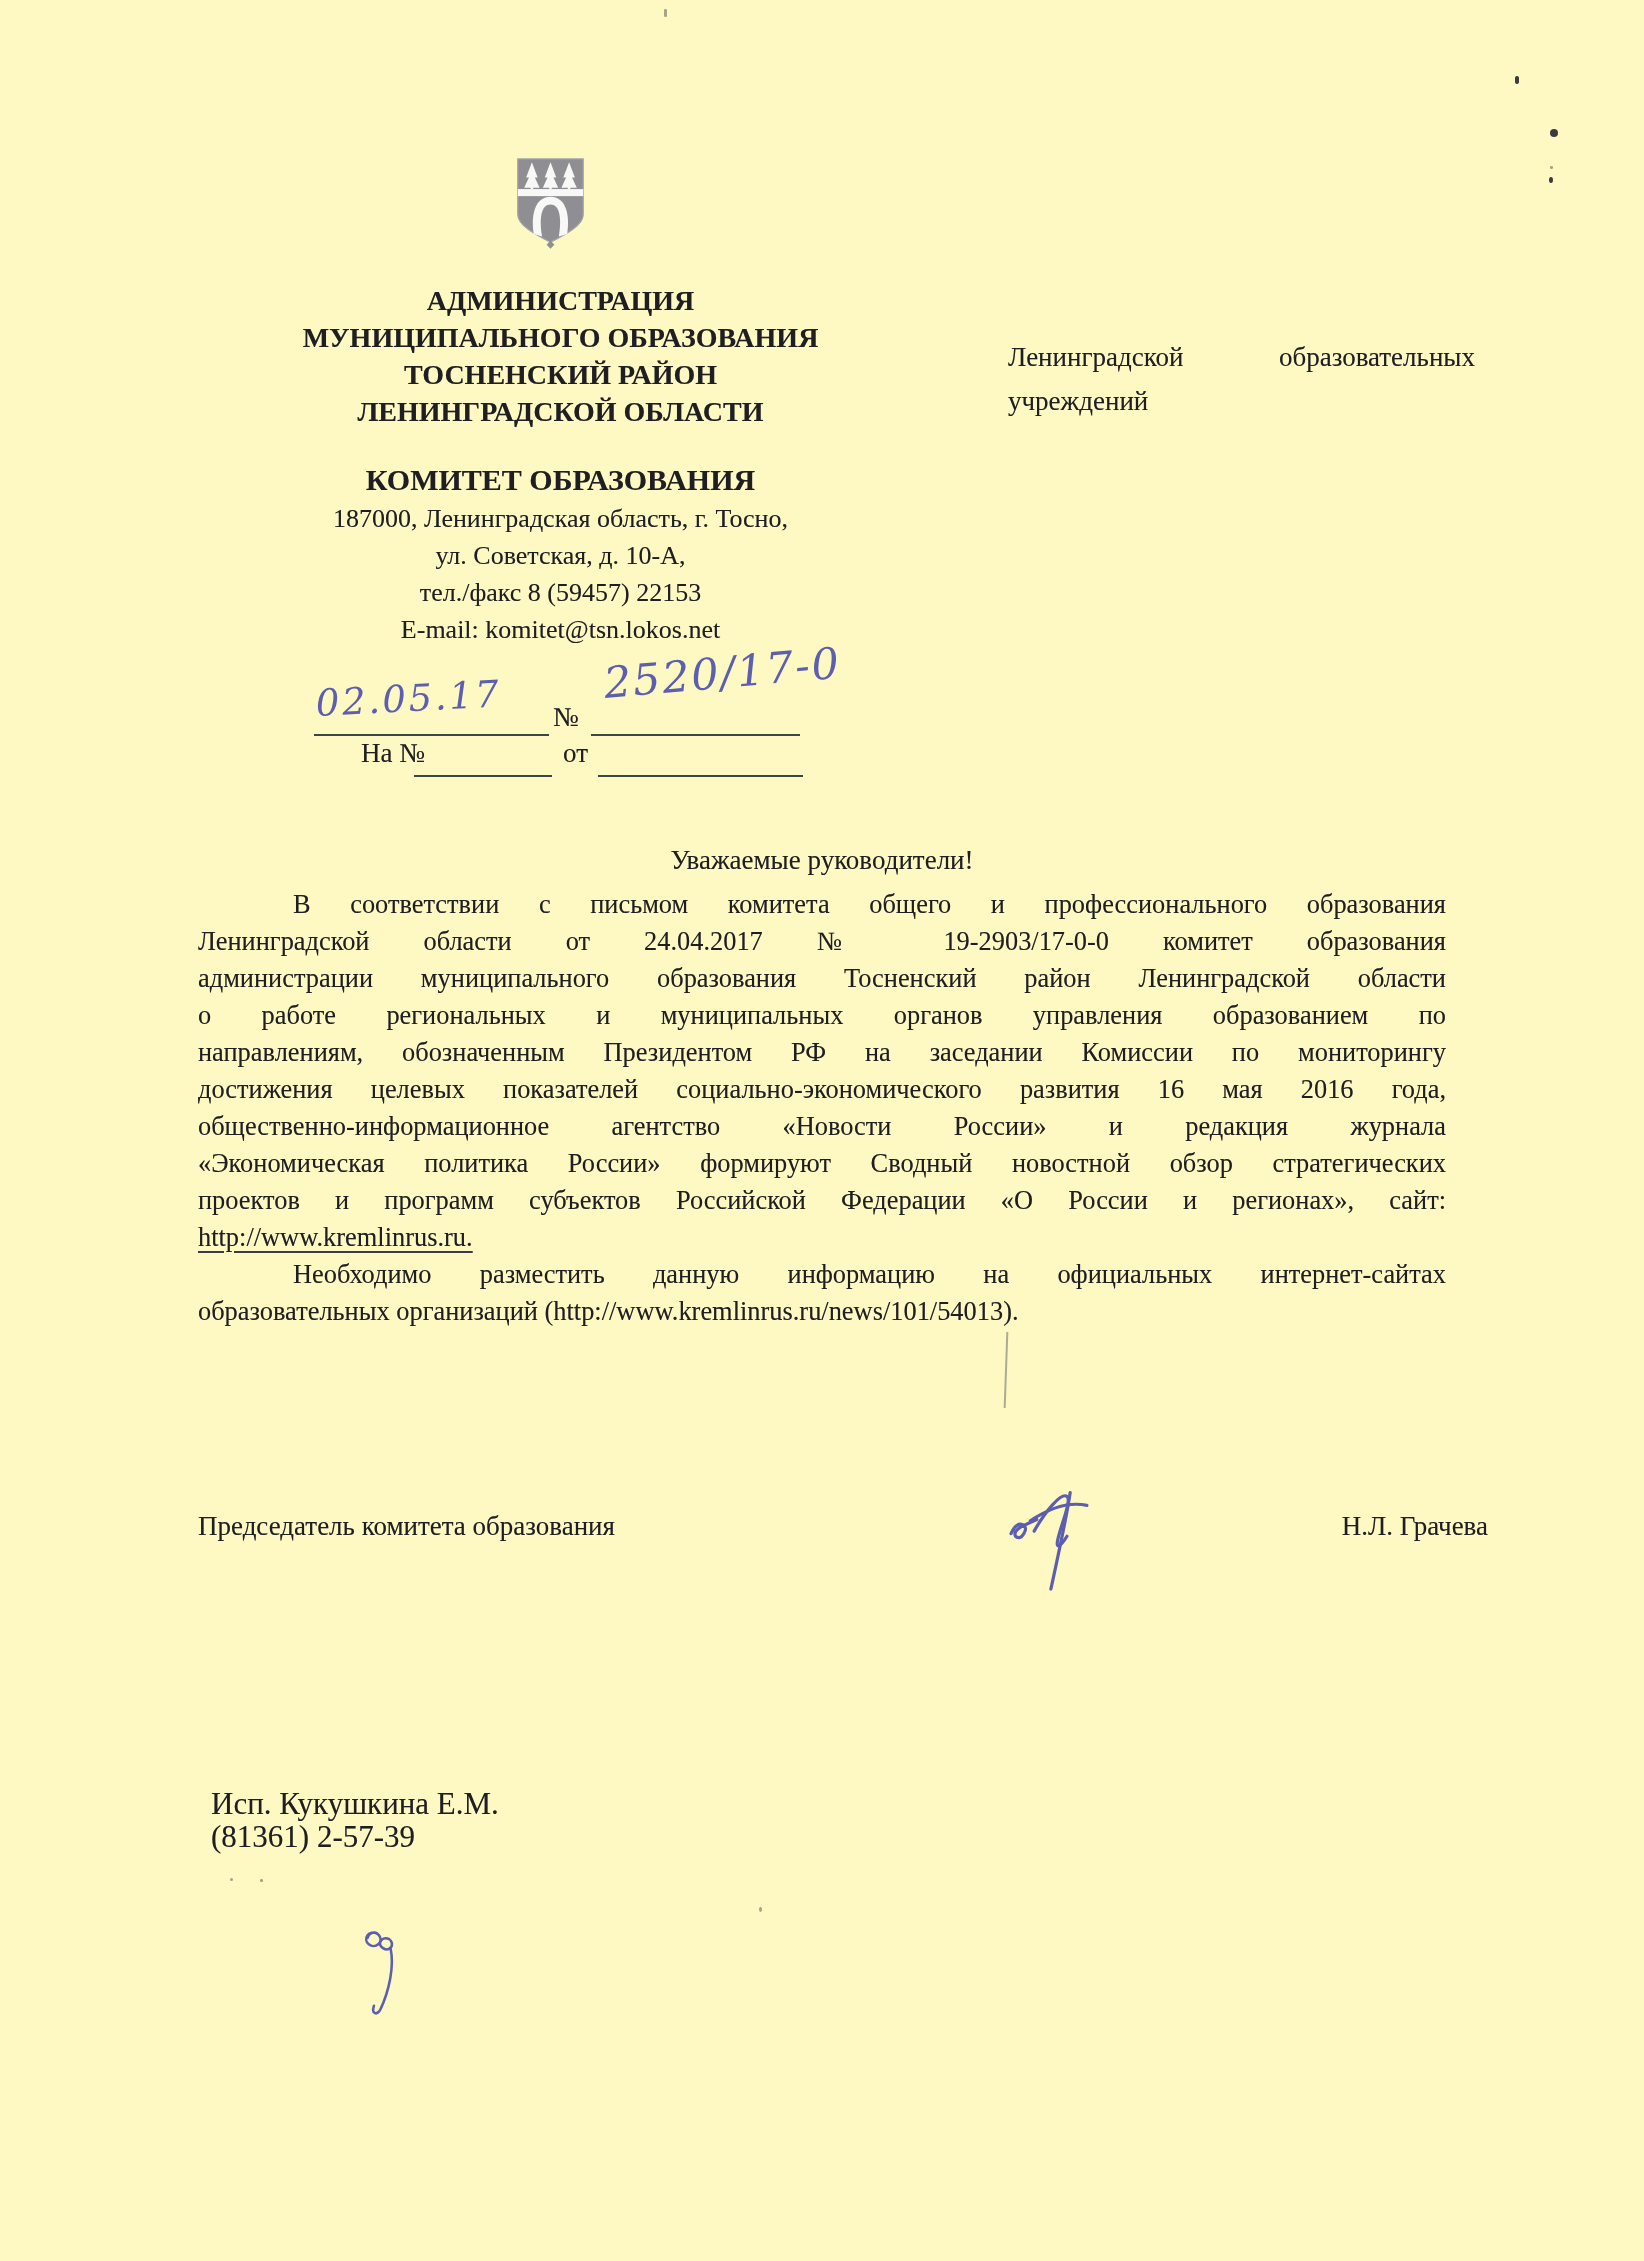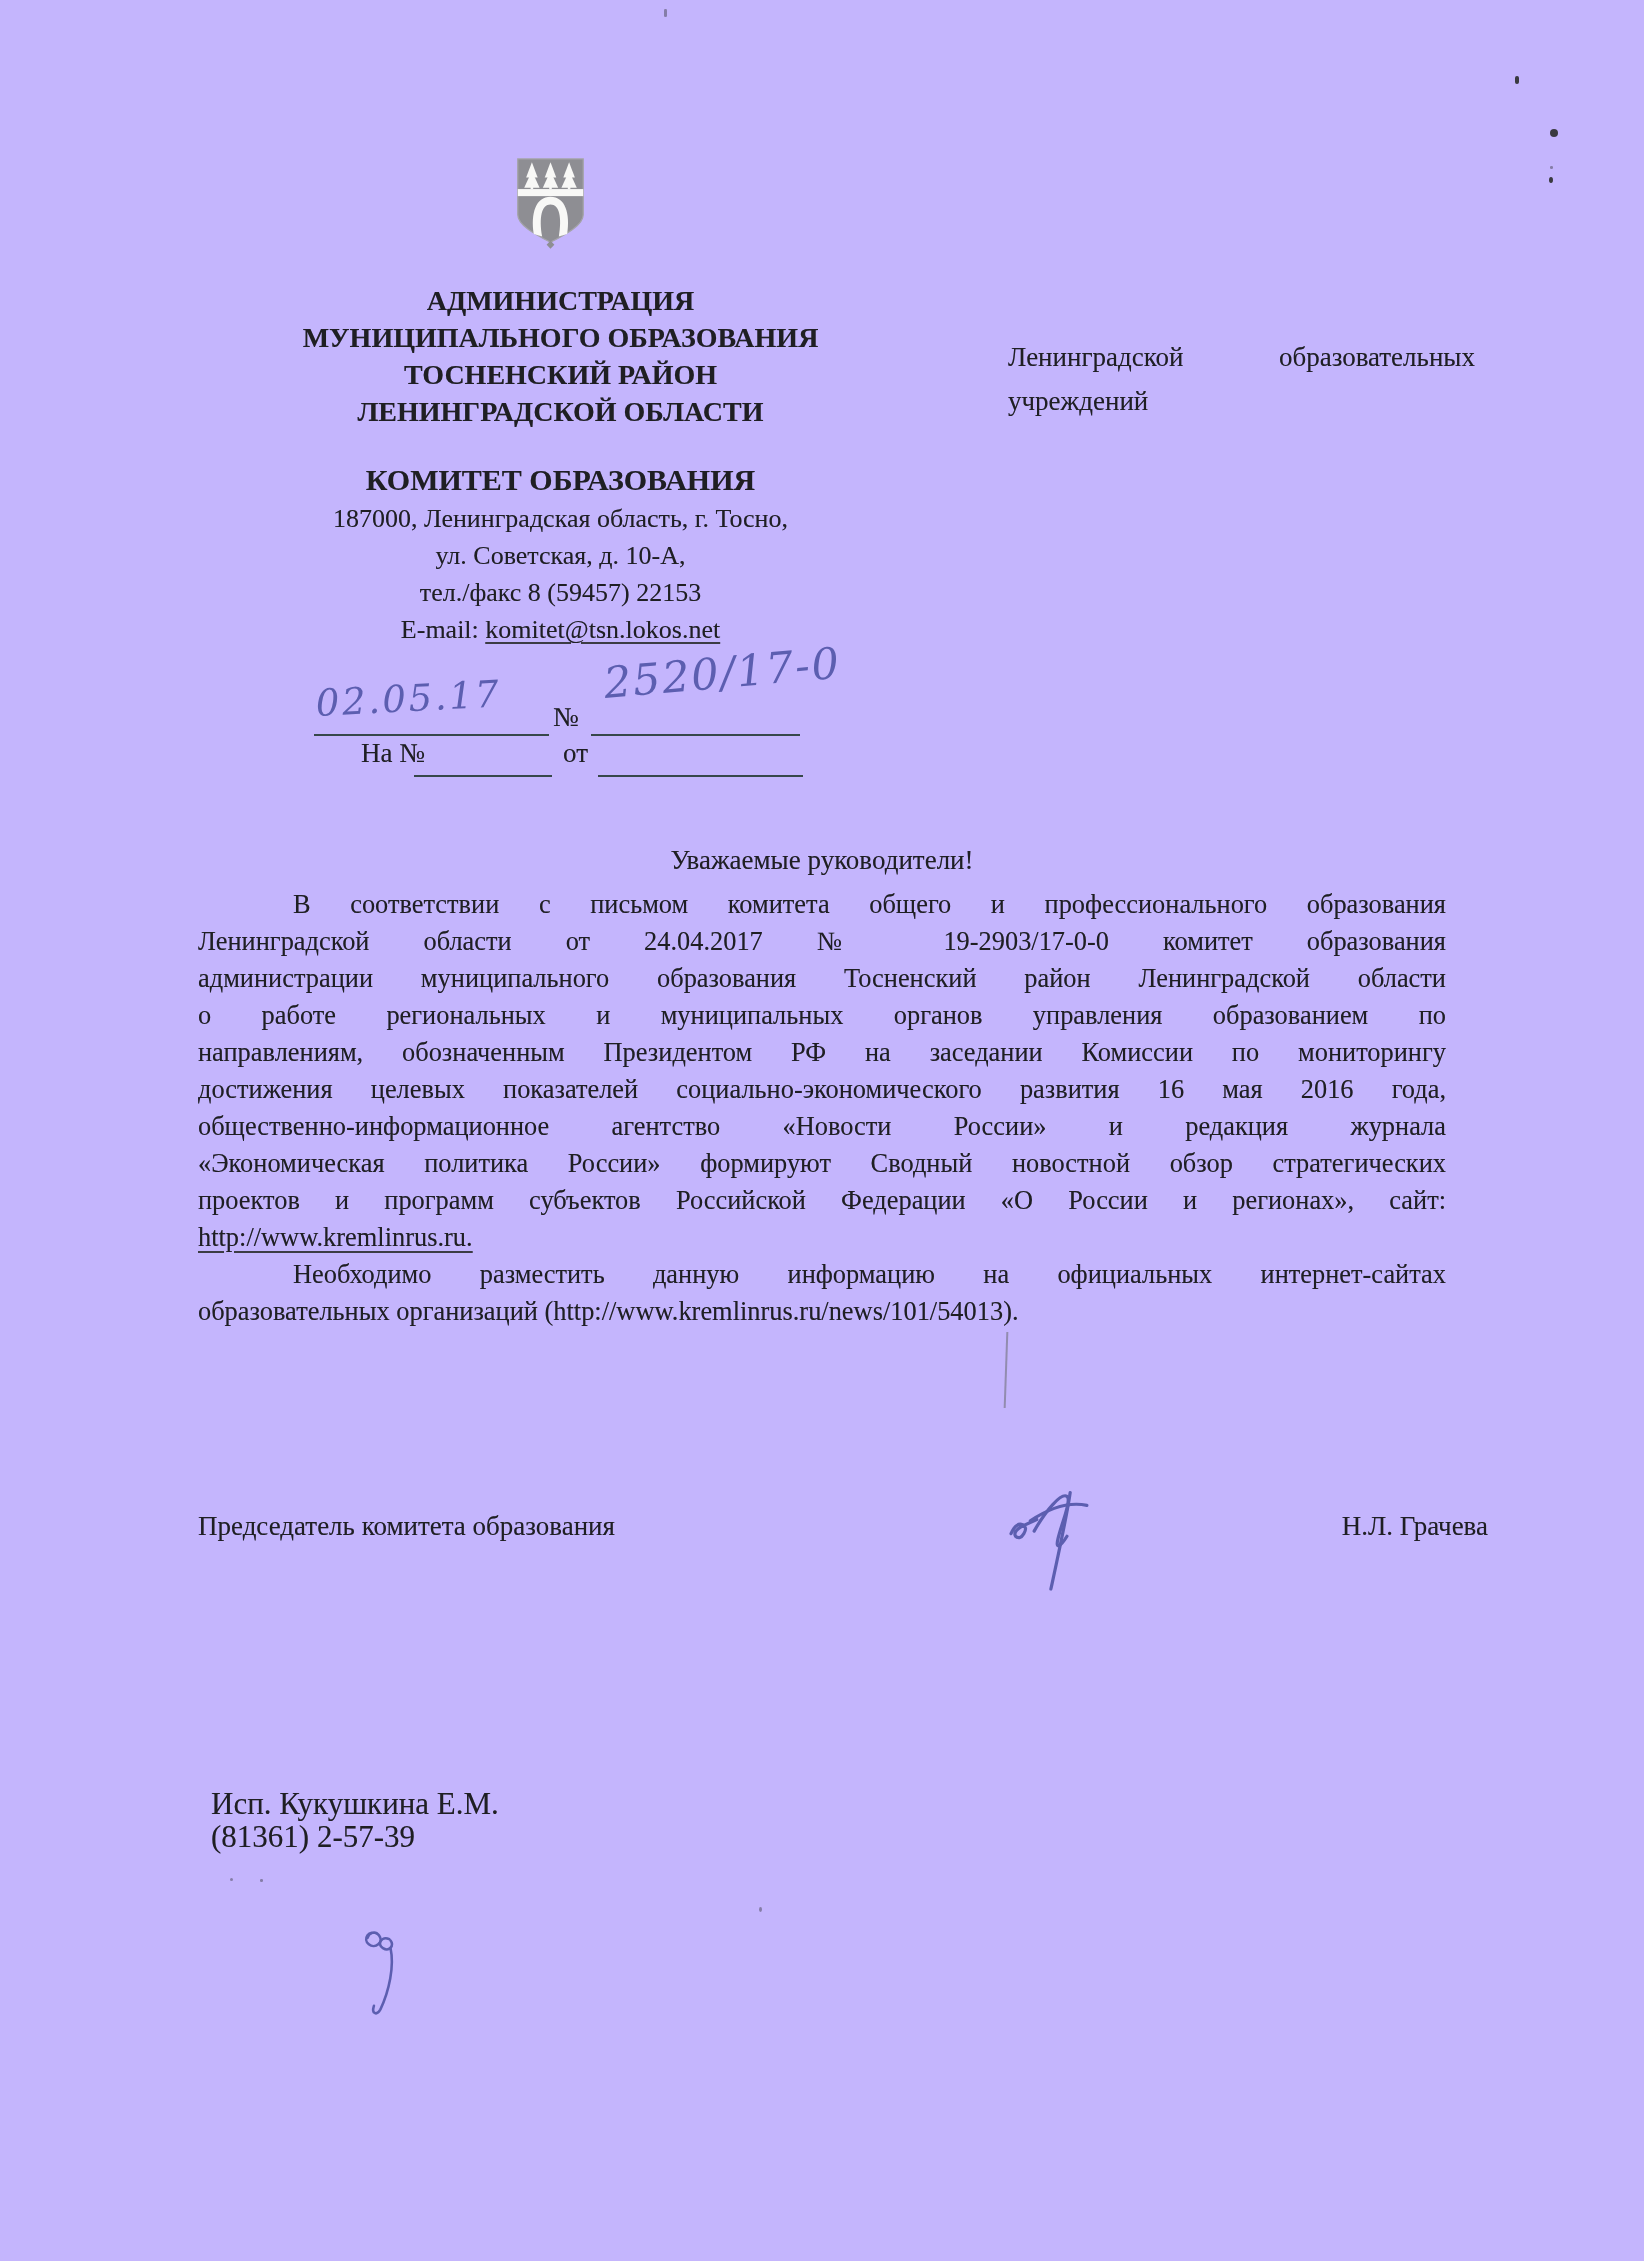--- a/index.html
+++ b/index.html
@@ -1,35 +1,35 @@
 <!DOCTYPE html>
 <html style="font-size:10.3px"><head>
 <meta charset="utf-8">
 <style>
   html,body{margin:0;padding:0;}
   body{background:#e8e8e8;}
   .page{
     position:relative;
     width:1644px;height:2261px;
-    background:#c4b5fd;
+    background:#fef9c3;
     font-family:"Liberation Serif", serif;
     color:#1f1f23;
     overflow:hidden;
   }
   .txt{ text-shadow:0 0 0.6px rgba(30,30,40,.35); }
 
   
   .emblem{ position:absolute; left:515px; top:157px; width:71px; height:93px; }
   .org-block{ position:absolute; left:161px; top:282px; width:799px;
               text-align:center; font-weight:bold; font-size:28px; line-height:37px; }
   .committee{ position:absolute; left:161px; top:463px; width:799px;
               text-align:center; font-weight:bold; font-size:30px; }
   .addr-block{ position:absolute; left:161px; top:500px; width:799px;
                text-align:center; font-size:26px; line-height:37px; }
-  .email-link{ text-decoration:underline; text-decoration-thickness:1.9px;
+  .email-link{ text-decoration-thickness:1.9px;
                text-underline-offset:3.9px; text-decoration-color:#3c3c44;text-align:center; }
 
   
   .recipient{ position:absolute; left:1008px; top:335px; width:467px;
               font-size:27px; line-height:44px; }
   .recipient .spread{ text-align:justify; text-align-last:justify; }
 
   
   .hw{ font-family:"DejaVu Serif", serif; font-style:italic; color:#5c5eb0; }
   .hw-date{ position:absolute; left:317px; top:682px; font-size:37px;

